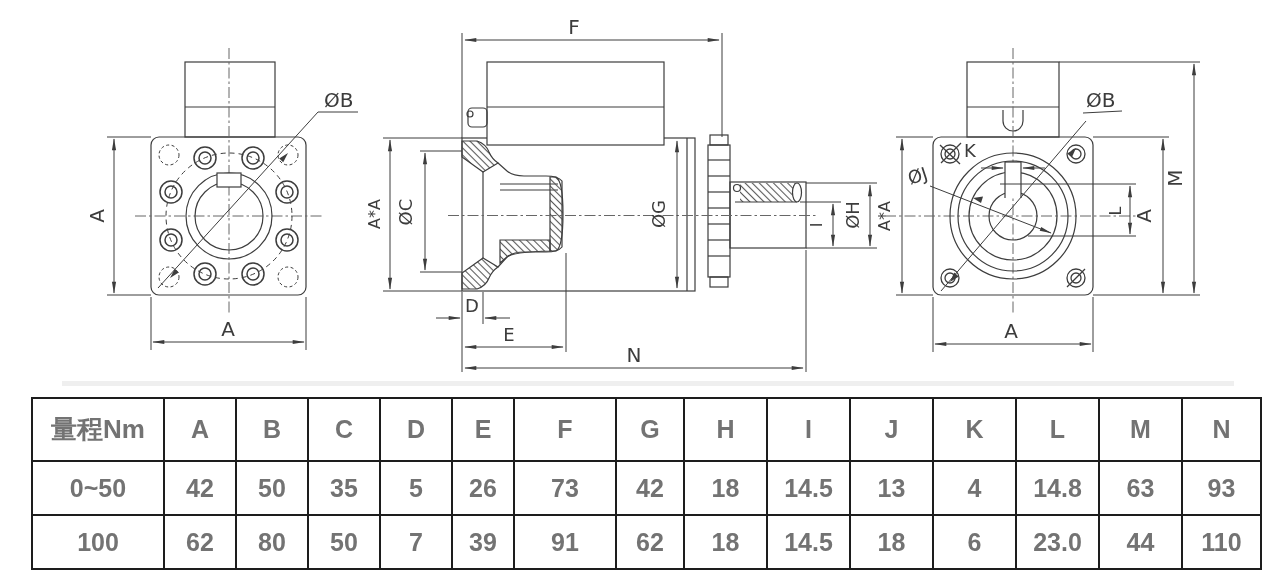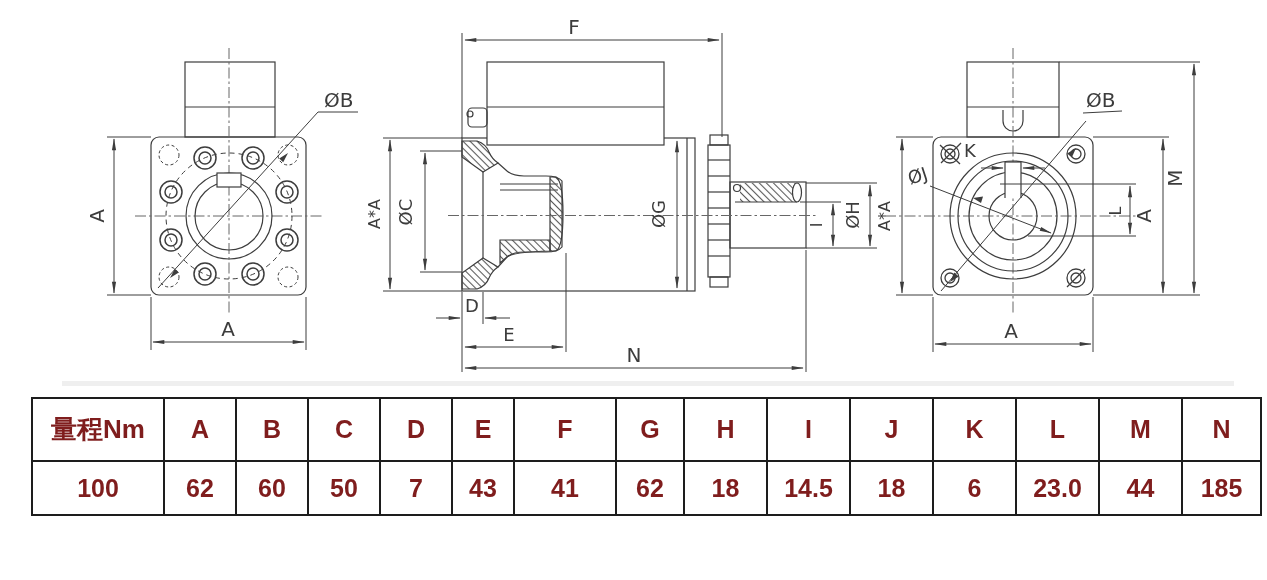--- a/index.html
+++ b/index.html
@@ -6,21 +6,21 @@
   .stage{position:relative;width:1267px;height:580px;background:#ffffff;overflow:hidden;
          font-family:"Liberation Sans",sans-serif;}
   .drawing{position:absolute;left:0;top:0;}
   .shadowline{position:absolute;left:62px;top:381px;width:1172px;height:5px;background:#efefef;}
   svg text{fill:#3c3c3c;font-family:"DejaVu Sans",sans-serif;font-size:20px;}
   svg .sm{font-size:16px;}
   svg .md{font-size:18px;}
   .spec-table{position:absolute;left:31px;top:397px;width:1230px;border-collapse:collapse;
               table-layout:fixed;background:#fff;}
   .spec-table th,.spec-table td{border:2px solid #1d1d1d;text-align:center;vertical-align:middle;
-              font-weight:bold;color:#7f1d1d;font-size:25px;padding:4px;
+              font-weight:bold;color:#737373;font-size:25px;padding:4px;
               font-family:"Liberation Sans",sans-serif;margin-top:8px;}
   .spec-table thead tr{height:63px;}
   .spec-table tbody tr{height:54px;}
   .spec-table th:first-child{font-size:26px;}
 </style>
 </head>
 <body>
 
 <div class="stage">
 
@@ -298,31 +298,48 @@
         <th>I</th>
         <th>J</th>
         <th>K</th>
         <th>L</th>
         <th>M</th>
         <th>N</th>
       </tr>
     </thead>
     <tbody>
       <tr>
+        <td>0~50</td>
+        <td>42</td>
+        <td>50</td>
+        <td>35</td>
+        <td>5</td>
+        <td>26</td>
+        <td>73</td>
+        <td>42</td>
+        <td>18</td>
+        <td>14.5</td>
+        <td>13</td>
+        <td>4</td>
+        <td>14.8</td>
+        <td>63</td>
+        <td>93</td>
+      </tr>
+      <tr>
         <td>100</td>
         <td>62</td>
-        <td>60</td>
+        <td>80</td>
         <td>50</td>
         <td>7</td>
-        <td>43</td>
-        <td>41</td>
+        <td>39</td>
+        <td>91</td>
         <td>62</td>
         <td>18</td>
         <td>14.5</td>
         <td>18</td>
         <td>6</td>
         <td>23.0</td>
         <td>44</td>
-        <td>185</td>
+        <td>110</td>
       </tr>
     </tbody>
   </table>
 </div>
 
 </body></html>

